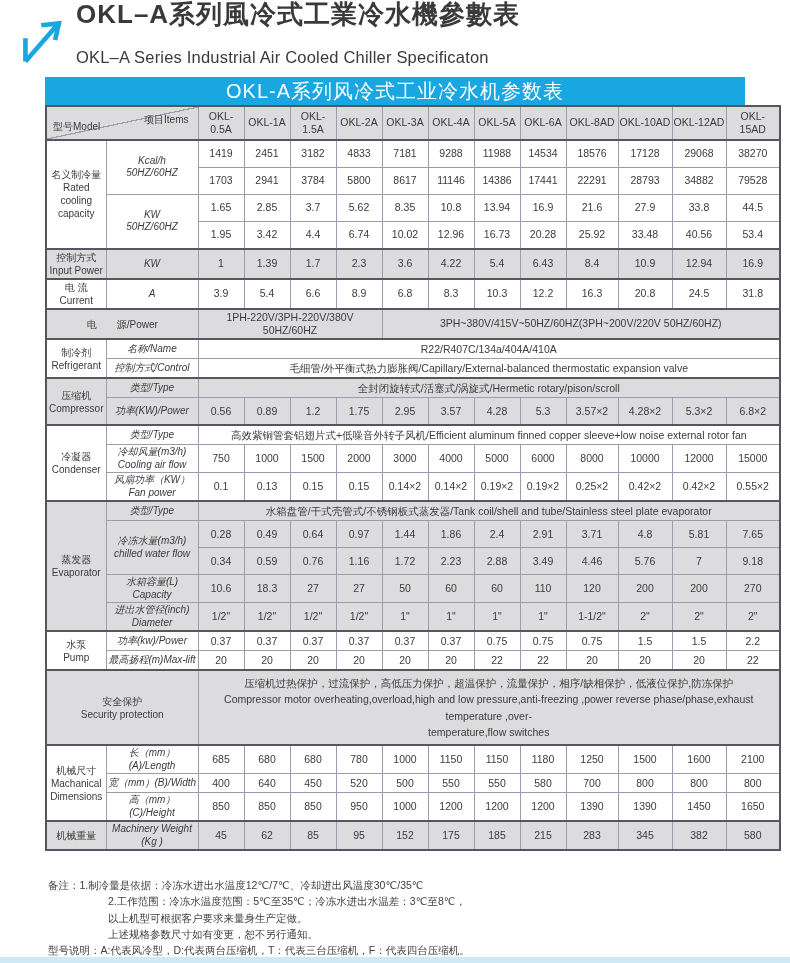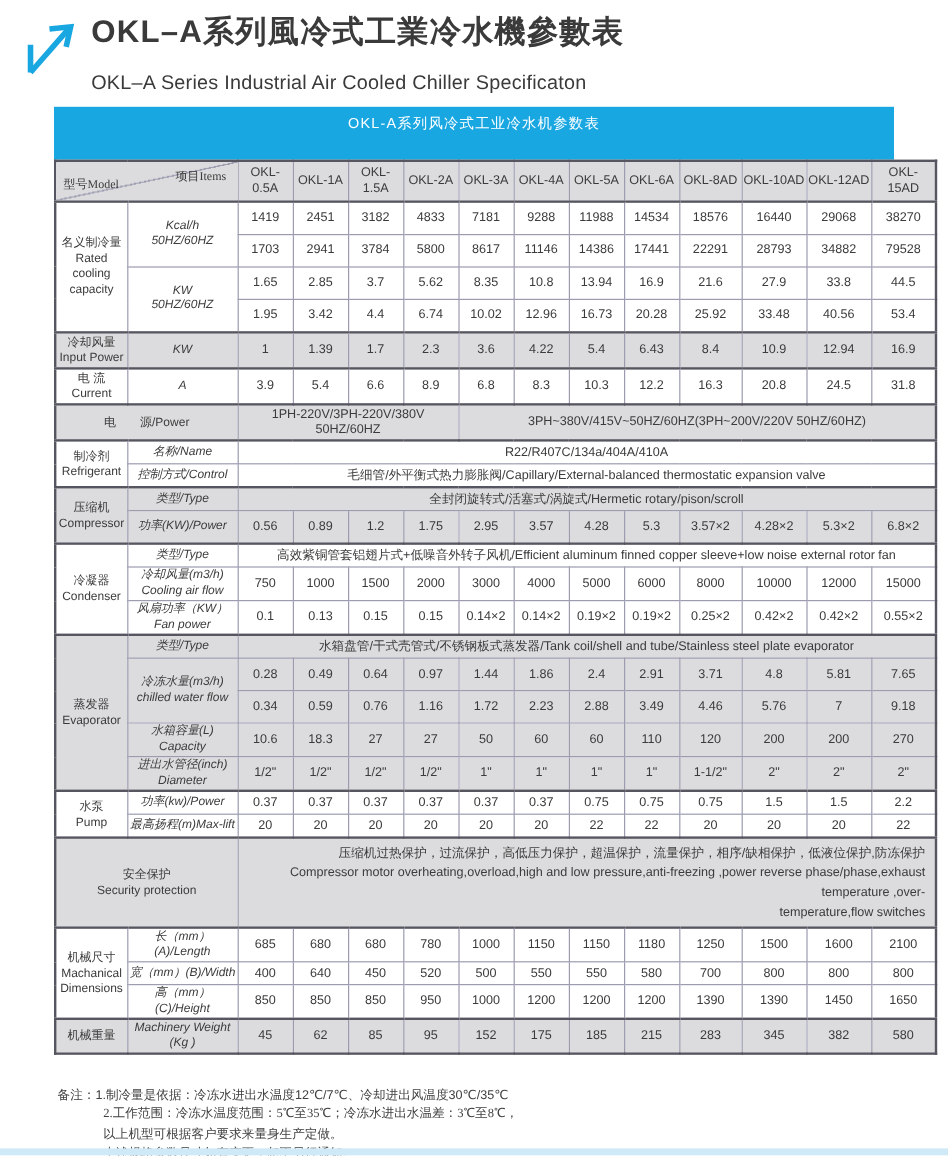--- a/index.html
+++ b/index.html
@@ -1,56 +1,56 @@
 <!DOCTYPE html>
 <html><head>
 <meta charset="utf-8">
 <style>
   html,body{margin:0;padding:0;}
   body{
     width:790px;height:963px;background:#ffffff;position:relative;overflow:hidden;
     font-family:"Liberation Sans","DejaVu Sans",sans-serif;color:#3b3b3b;
   }
   
-  .hdr{display:flex;align-items:flex-start;padding:12px 0 0 16px;}
+  .hdr{display:flex;align-items:flex-end;padding:0 0 0 16px;}
   .logo{width:56px;height:52px;flex:0 0 56px;margin-top:2px;}
   .titles{margin-left:4px;}
   .title-zh{font-size:26px;font-weight:bold;letter-spacing:1px;color:#3a3a3a;line-height:1.15;}
   .title-en{font-size:16.5px;color:#3a3a3a;margin-top:18px;letter-spacing:.2px;}
   
-  .banner{margin:10px 45px 0 45px;height:44px;line-height:28px;text-align:center;
-    color:#fff;font-size:12px;letter-spacing:1px;}
+  .banner{margin:10px 45px 0 45px;height:28px;line-height:28px;text-align:center;
+    color:#fff;font-size:20px;letter-spacing:1px;}
   
   table{border-collapse:collapse;table-layout:fixed;width:732px;margin:0 45px;
     border:2px solid #55565f;}
   td,th{border:1px solid #9b9cb0;text-align:center;vertical-align:middle;
     padding:1px 1px;font-size:10.5px;font-weight:normal;line-height:1.25;
     overflow:hidden;word-wrap:break-word;}
   thead th{height:30px;background:#dcdcde;font-size:10.5px;}
   tr.white td{background:#ffffff;}
   tr.gray td{background:#dcdcde;}
   tr.sec-start td{border-top:2px solid #55565f;}
   tbody td{height:24px;}
   tr.c td{height:16px;}
   td.g{font-size:10px;line-height:1.3;}
   td.i{font-size:10px;line-height:1.25;font-style:italic;}
   td.sp{font-size:10.5px;}
-  td.sec{text-align:right;padding:4px 8px;font-size:10.5px;line-height:1.55;height:auto;margin-top:28px;}
+  td.sec{text-align:center;padding:4px 8px;font-size:10.5px;line-height:1.55;height:auto;margin-top:28px;}
   
   th.corner{position:relative;padding:0;
     background-image:linear-gradient(to bottom right,
       rgba(0,0,0,0) calc(50% - 0.6px),#9b9cb0 calc(50% - 0.6px),
       #9b9cb0 calc(50% + 0.6px),rgba(0,0,0,0) calc(50% + 0.6px)),
-      linear-gradient(#dcdcde,#dcdcde);font-family:Liberation Serif, serif;}
+      linear-gradient(#dcdcde,#dcdcde);}
   th.corner .m{position:absolute;left:6px;bottom:5px;font-size:10px;}
   th.corner .it{position:absolute;right:9px;top:7px;font-size:10px;}
   
   .notes{margin:26px 0 0 48px;}
   .notes-zh div{font-size:10.5px;line-height:1.55;color:#404040;}
-  .notes-zh div.ind{margin-left:38px;font-family:Liberation Serif, serif;}
+  .notes-zh div.ind{margin-left:60px;}
   
   .bottom-bar{position:absolute;left:0;right:0;bottom:0;height:6px;}
 </style>
 </head>
 <body>
 
 <div class="hdr">
   <svg class="logo" viewBox="0 0 60 56">
     <g fill="none" stroke="#19a7e2" stroke-width="5" stroke-linecap="butt">
       <path d="M10 50 L44 11"></path>
@@ -136,21 +136,21 @@
         <td>
           <div>11988</div>
         </td>
         <td>
           <div>14534</div>
         </td>
         <td>
           <div>18576</div>
         </td>
         <td>
-          <div>16440</div>
+          <div>17128</div>
         </td>
         <td>
           <div>29068</div>
         </td>
         <td>
           <div>38270</div>
         </td>
       </tr>
       <tr class="white">
         <td>
@@ -265,21 +265,21 @@
         </td>
         <td>
           <div>40.56</div>
         </td>
         <td>
           <div>53.4</div>
         </td>
       </tr>
       <tr class="gray sec-start">
         <td class="g">
-          <div>冷却风量</div>
+          <div>控制方式</div>
           <div>Input Power</div>
         </td>
         <td class="i">
           <div>KW</div>
         </td>
         <td>
           <div>1</div>
         </td>
         <td>
           <div>1.39</div>

